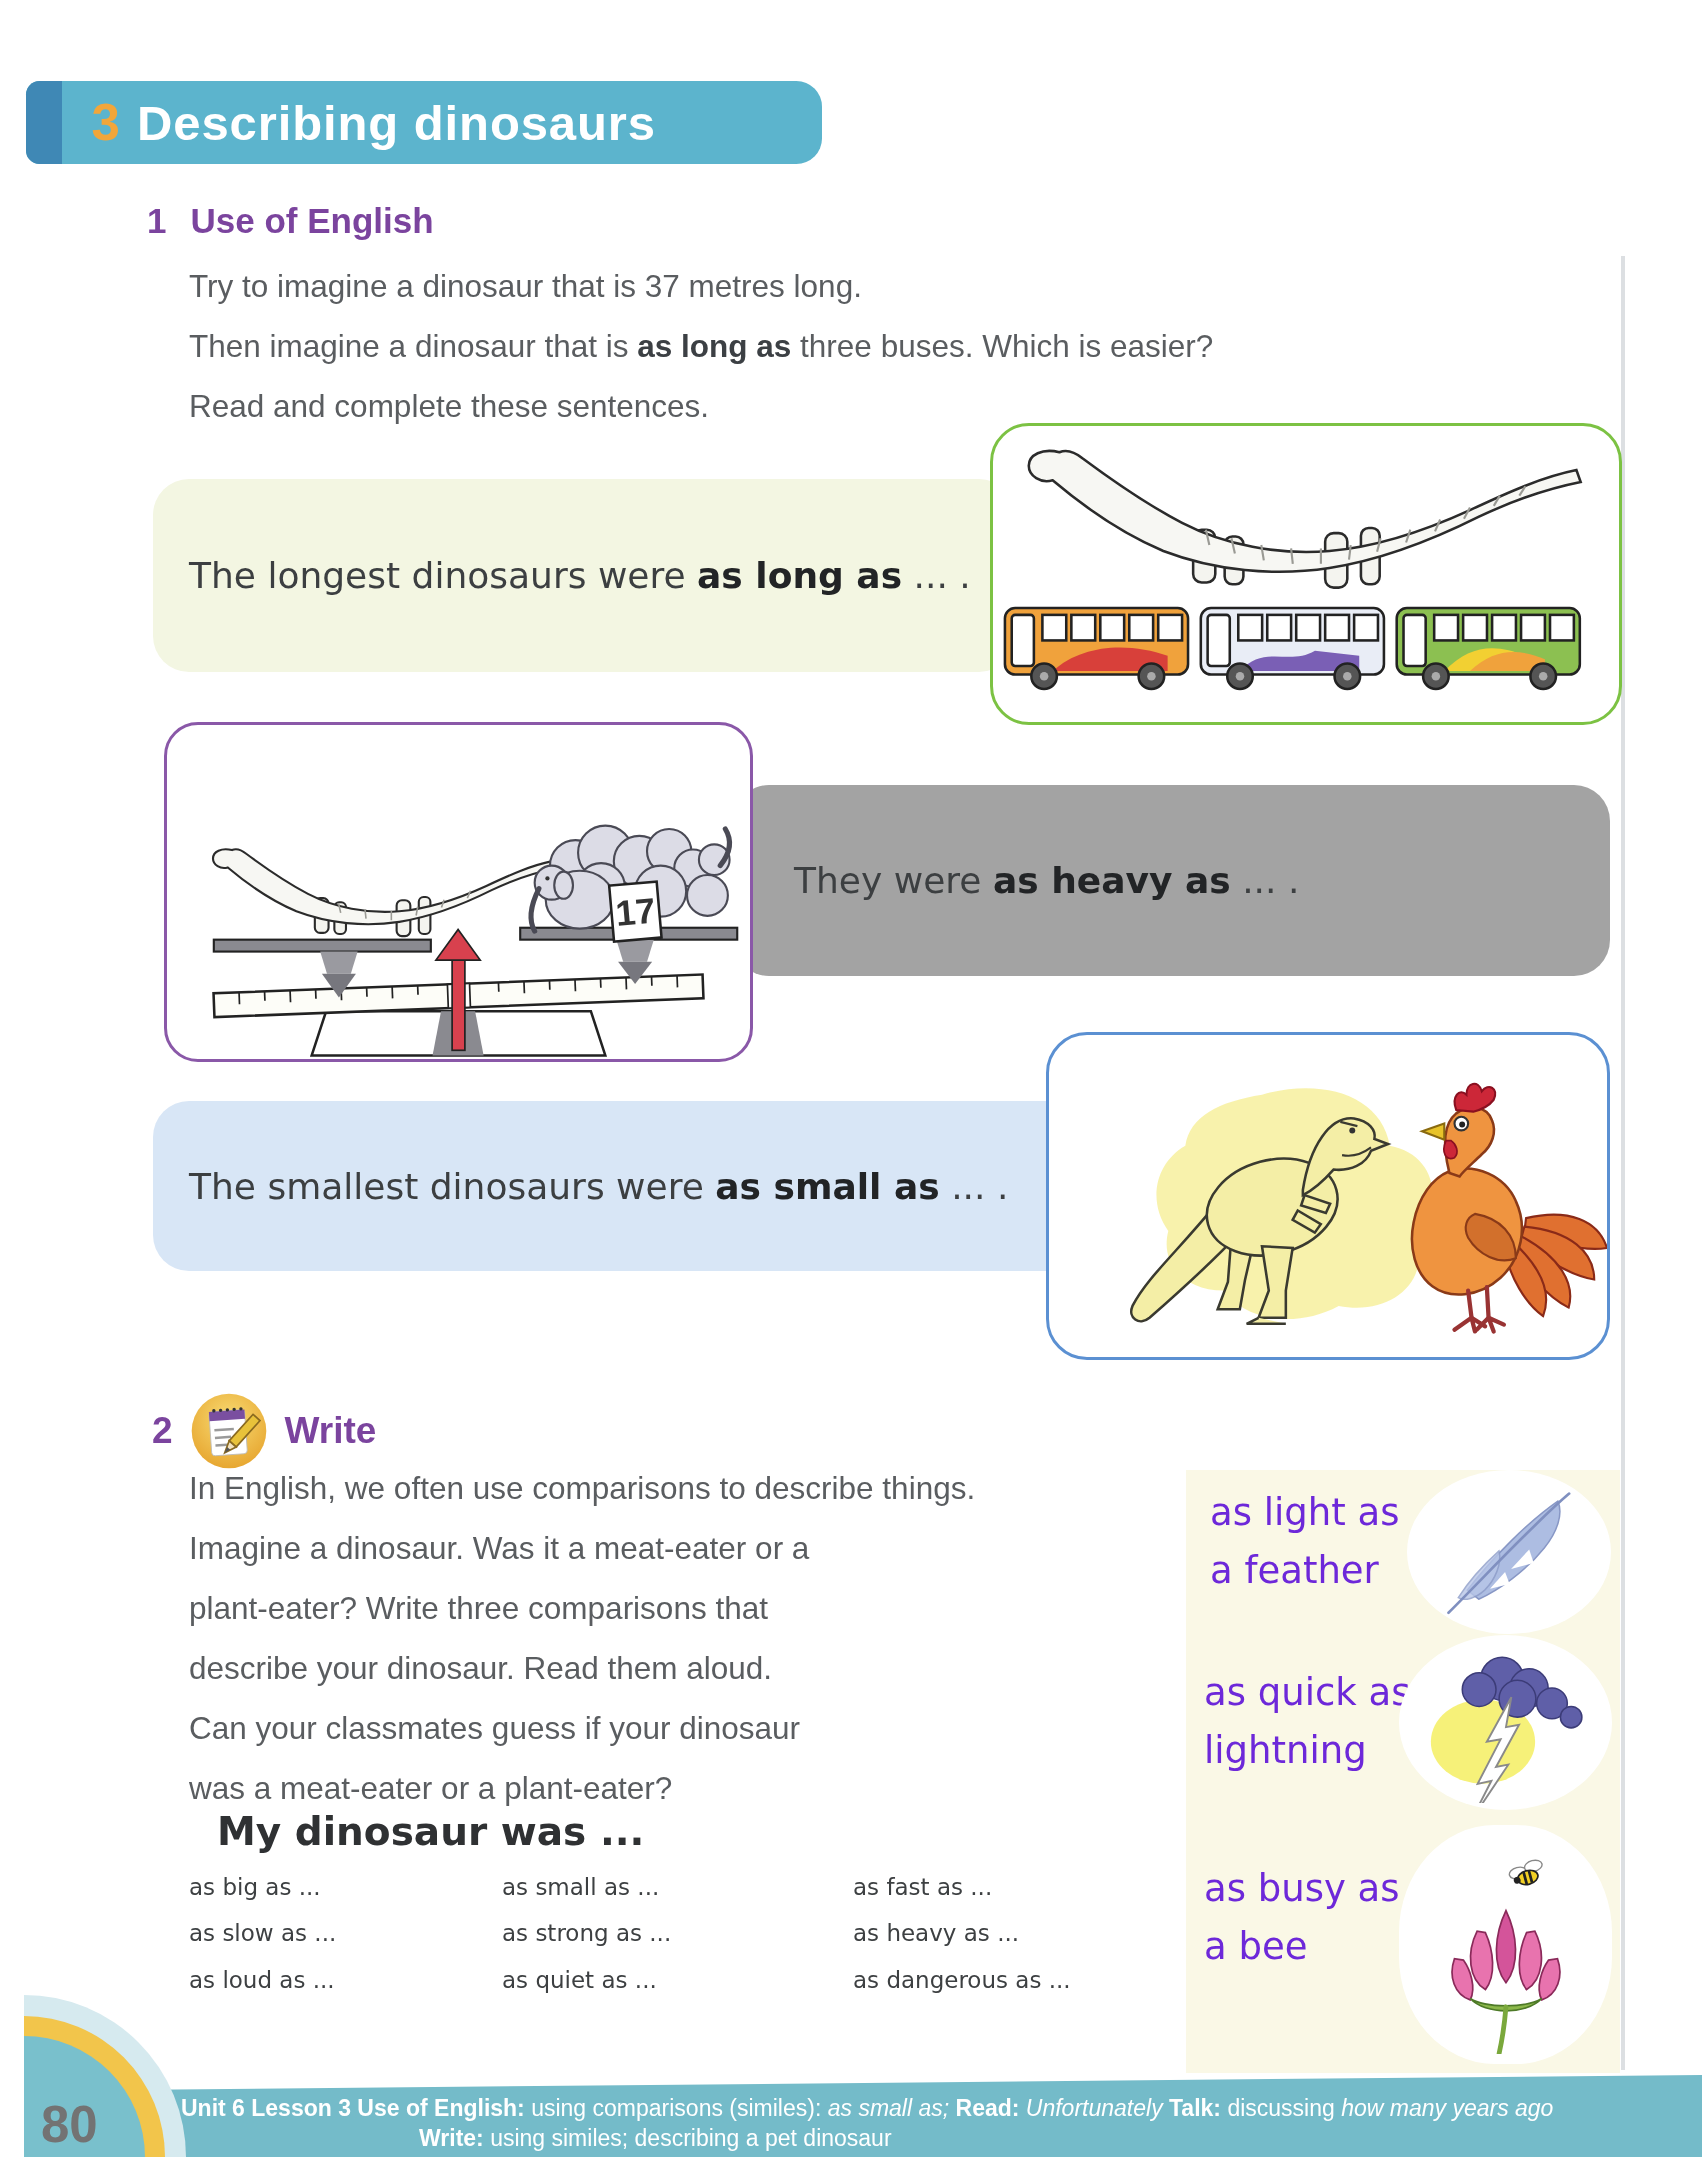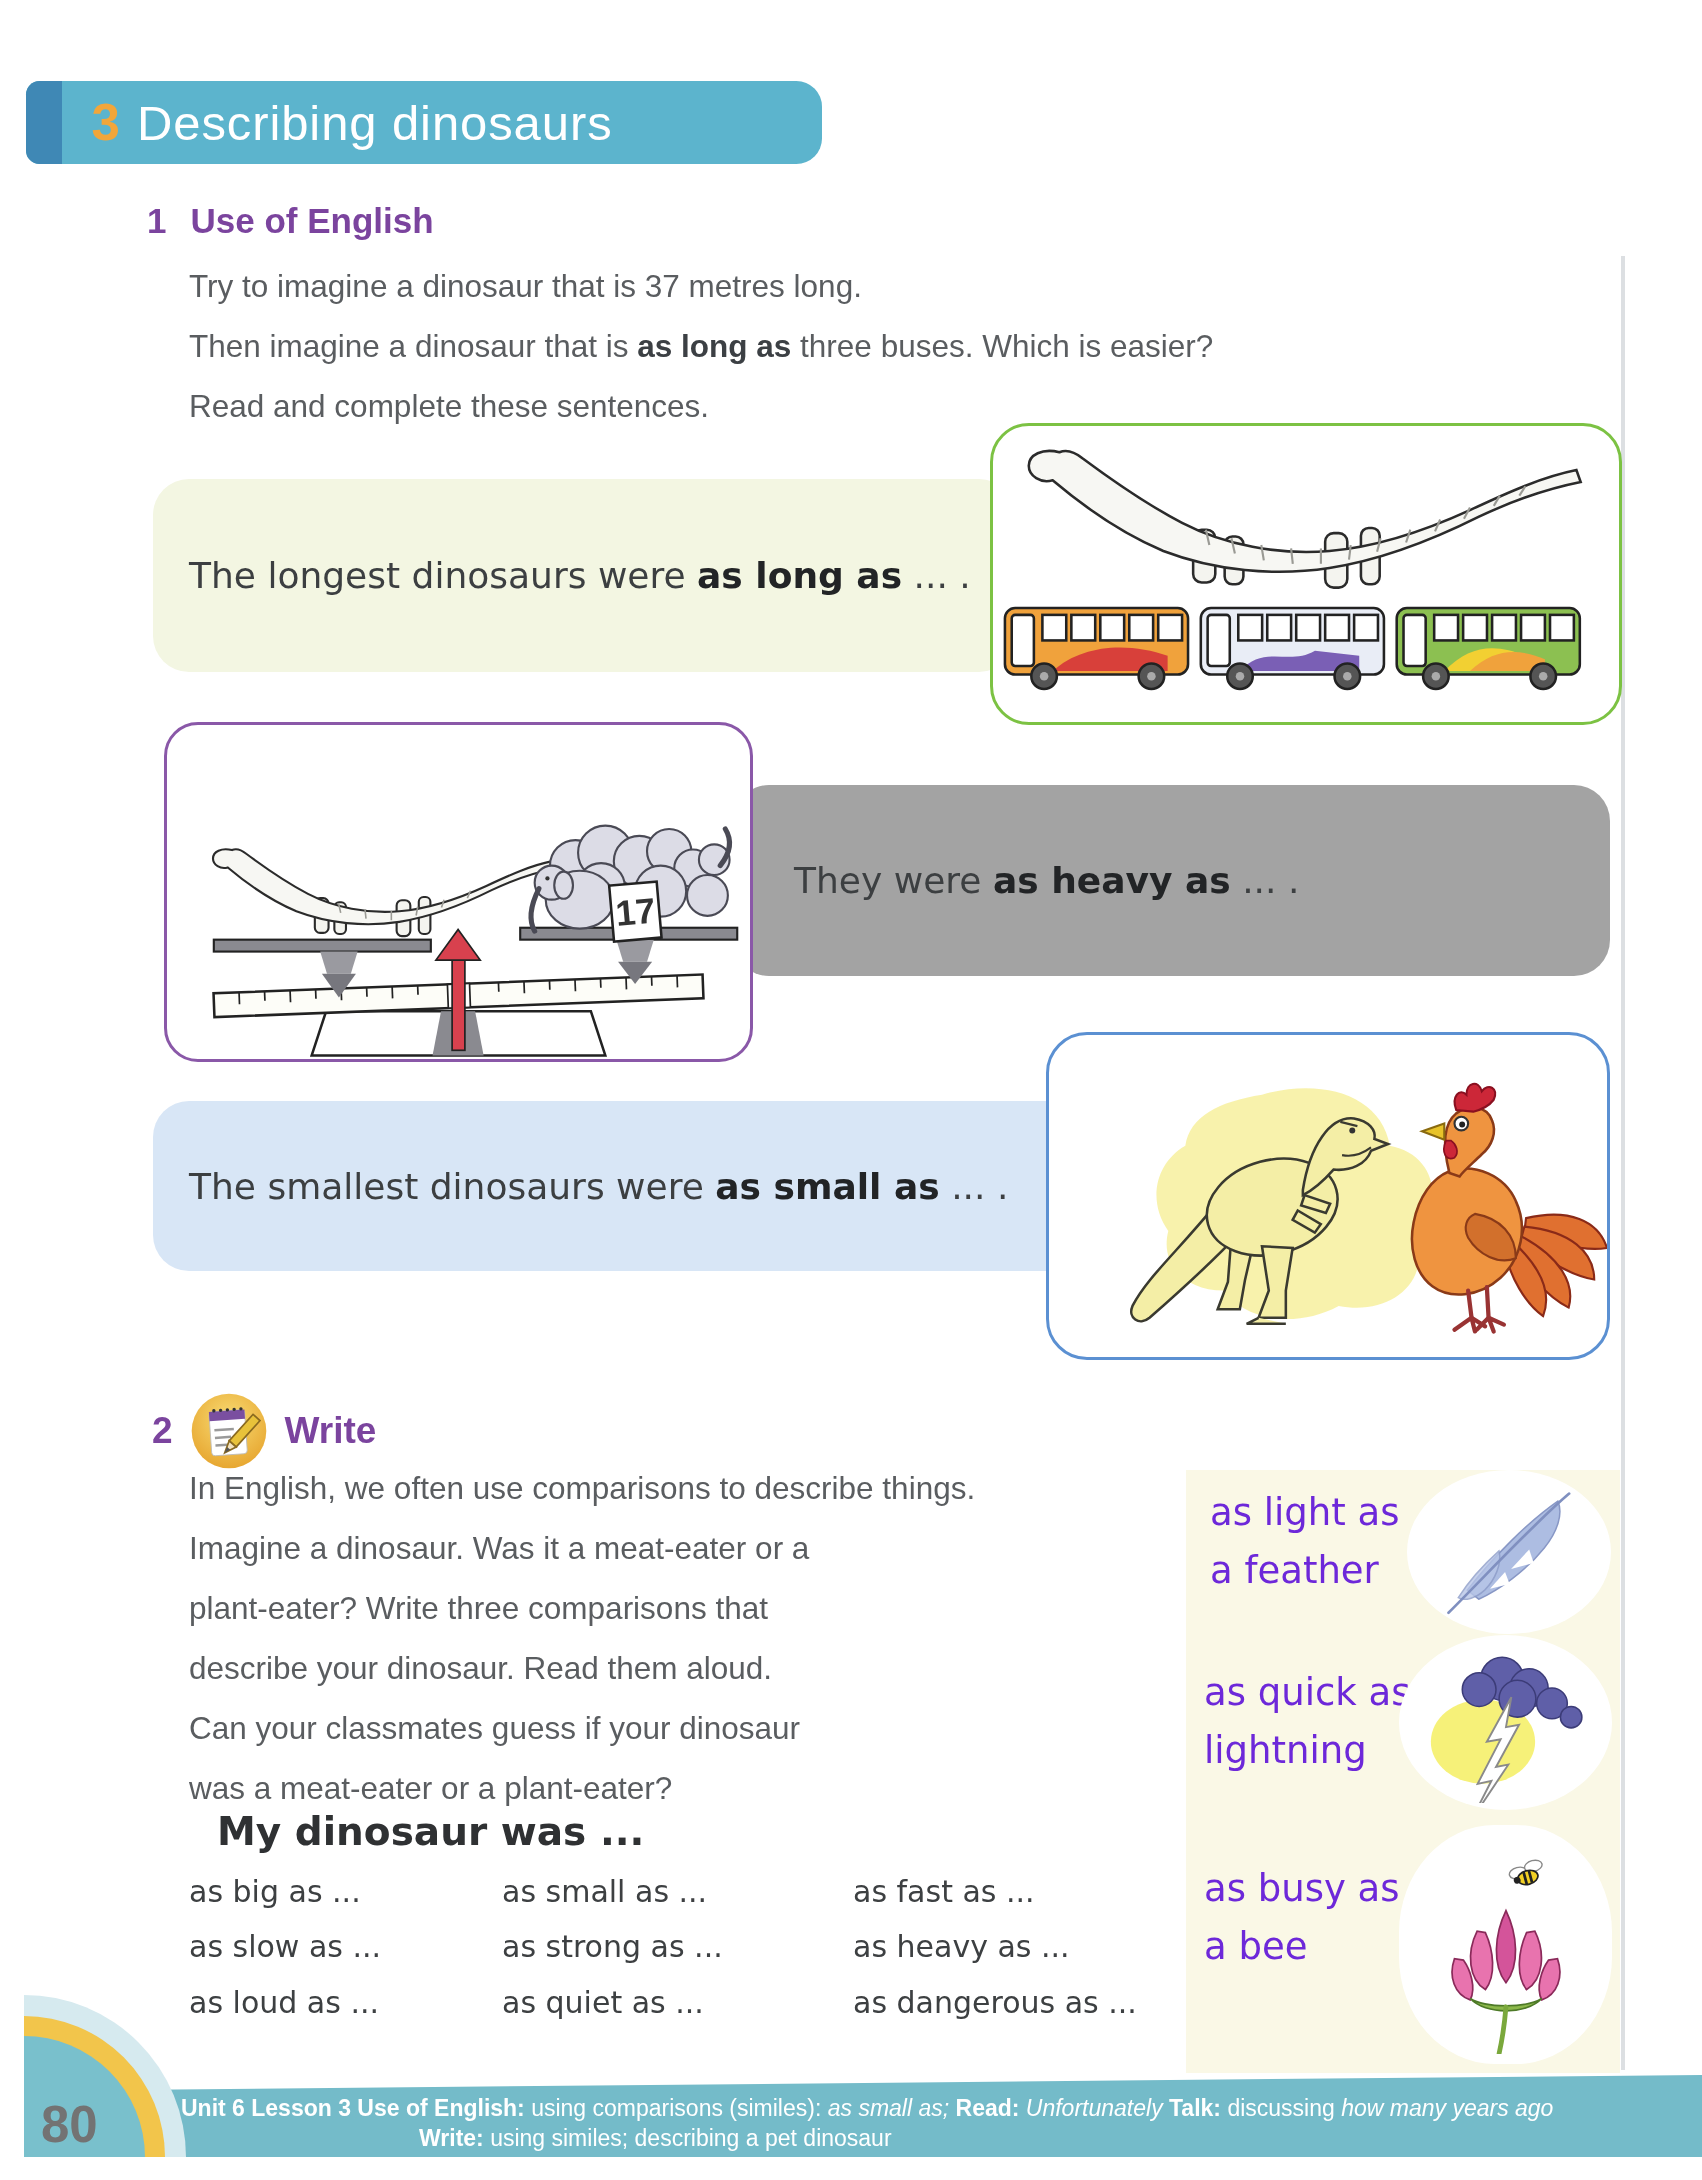--- a/index.html
+++ b/index.html
@@ -8,21 +8,21 @@
     font-family:"Liberation Sans",sans-serif;overflow:hidden;
   }
   .abs{position:absolute;}
 
   
   .banner{left:25.6px;top:81px;width:796px;height:83px;background:#5cb4cd;
     border-radius:13.6px 25.6px 25.6px 13.6px;display:flex;align-items:center;z-index:2;}
   .banner-edge{left:25.6px;top:81px;width:36px;height:83px;background:#3f88b5;
     border-radius:13.6px 0 0 13.6px;z-index:3;}
   .banner-num{margin-left:66px;font-size:51px;font-weight:bold;color:#f2a63a;z-index:4;}
-  .banner-title{margin-left:17px;font-size:49px;font-weight:normal;color:#ffffff;letter-spacing:0.9px;z-index:4;}
+  .banner-title{margin-left:17px;font-size:49px;font-weight:bold;color:#ffffff;letter-spacing:0.9px;z-index:4;}
 
   
   .sec-head{display:flex;align-items:center;color:#7b449e;font-weight:bold;}
   .sec1-head{left:147px;top:201px;font-size:35px;gap:24px;}
   .sec2-head{left:152px;top:1392px;font-size:37px;gap:17px;}
   .sec2-head .icon-wrap{width:78px;height:78px;}
 
   
   .para{font-size:31.5px;line-height:60px;color:#5a5d60;}
   .para1{left:189px;top:256px;width:1065px;}
@@ -45,21 +45,21 @@
   .pic-box{background:#ffffff;overflow:hidden;}
   .box-green{left:990px;top:423px;width:626px;height:296px;border:3.4px solid #7cc243;border-radius:39px;z-index:2;}
   .box-purple{left:164px;top:722px;width:583px;height:334px;border:3.4px solid #8a58a8;border-radius:34px;z-index:3;}
   .box-blue{left:1046px;top:1032px;width:558px;height:322px;border:3.4px solid #5b90d2;border-radius:41px;z-index:2;}
   .pic-box svg{display:block;width:100%;height:100%;}
 
   
   .prompt{left:189px;top:1809px;font-family:"DejaVu Sans",sans-serif;
     font-size:39px;font-weight:bold;color:#2f3133;margin-left:28px;}
   .similes{left:189px;top:1874px;display:grid;grid-template-columns:313px 351px 366px;
-    row-gap:20.4px;font-family:"DejaVu Sans",sans-serif;font-size:30px;color:#3d4042;}
+    row-gap:20.4px;font-family:"DejaVu Sans",sans-serif;font-size:23px;color:#3d4042;}
 
   
   .sidebar{left:1186px;top:1470px;width:434px;height:603px;background:#faf8e6;z-index:0;}
   .side-txt{font-family:"DejaVu Sans",sans-serif;font-size:37px;line-height:58px;color:#6d28d9;z-index:1;}
   .side-blob{background:#ffffff;border-radius:50%;z-index:1;display:flex;align-items:center;justify-content:center;}
   .blob-feather{left:1407px;top:1470px;width:204px;height:164px;}
   .blob-lightning{left:1399px;top:1635px;width:213px;height:175px;}
   .blob-bee{left:1399px;top:1825px;width:213px;height:239px;border-radius:45%;}
   .side-blob svg{width:92%;height:92%;}
 

